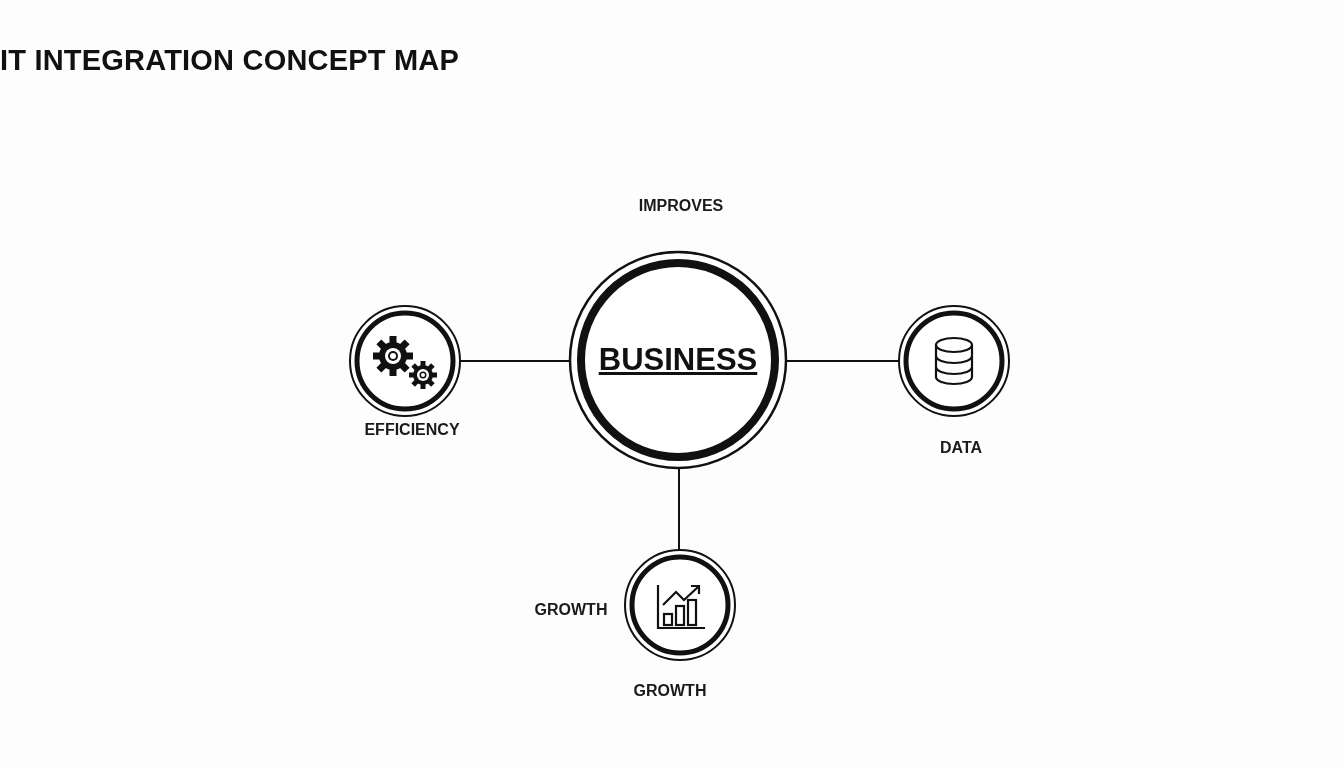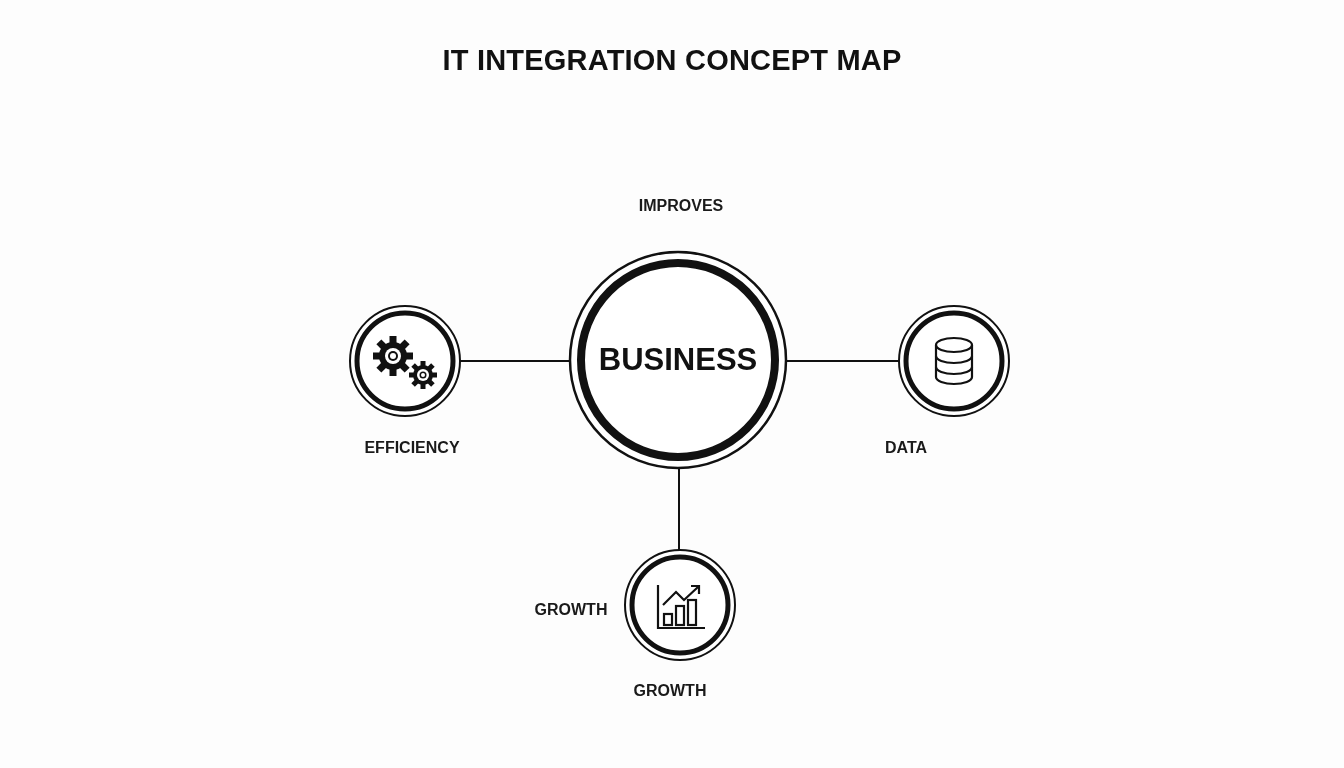--- a/index.html
+++ b/index.html
@@ -2,31 +2,31 @@
 <html><head>
   <meta charset="utf-8">
   <style>
     html, body { margin: 0; padding: 0; }
     body {
       width: 1344px; height: 768px; background: #fdfdfd;
       position: relative; overflow: hidden;
       font-family: "Liberation Sans", "DejaVu Sans", sans-serif; color: #111;
     }
     .title {
-      position: absolute; left: 0; right: 0; top: 44px; text-align: center;
+      position: absolute; left: 0; right: 0; top: 44px; text-align: left;
       font-size: 29px; font-weight: bold; letter-spacing: 0.2px; color: #111;
     }
     .label {
       position: absolute; font-size: 16px; font-weight: bold; color: #1a1a1a;
       transform: translateX(-50%); white-space: nowrap; padding-left: 12px;
     }
     svg.canvas { position: absolute; left: 0; top: 0; }
     .center-text {
       position: absolute; left: 678px; top: 360px; transform: translate(-50%, -50%);
-      font-size: 31px; font-weight: bold; color: #111; white-space: nowrap;
+      font-size: 31px; font-weight: bold; color: #111; white-space: nowrap; text-decoration: underline;
     }
   </style>
 </head>
 <body>
 
 <div class="title">IT INTEGRATION CONCEPT MAP</div>
 
 <svg class="canvas" width="1344" height="768" viewBox="0 0 1344 768">
 
   <line x1="460" y1="361" x2="570" y2="361" stroke="#111" stroke-width="2"></line>
@@ -100,16 +100,16 @@
       <rect x="688" y="600" width="8" height="25"></rect>
       <polyline points="663,605 676,592 684,600 698,587"></polyline>
       <polyline points="691,586 699,586 699,594"></polyline>
     </g>
   </g>
 </svg>
 
 <div class="center-text">BUSINESS</div>
 
 <div class="label" style="left:675px; top:197px;">IMPROVES</div>
-<div class="label" style="left:406px; top:439px;">EFFICIENCY</div>
-<div class="label" style="left:900px; top:439px;text-align:center;">DATA</div>
+<div class="label" style="left:406px; top:421px;">EFFICIENCY</div>
+<div class="label" style="left:955px; top:439px;text-align:center;">DATA</div>
 <div class="label" style="left:565px; top:601px;">GROWTH</div>
 <div class="label" style="left:664px; top:682px;">GROWTH</div>
 
 </body></html>

